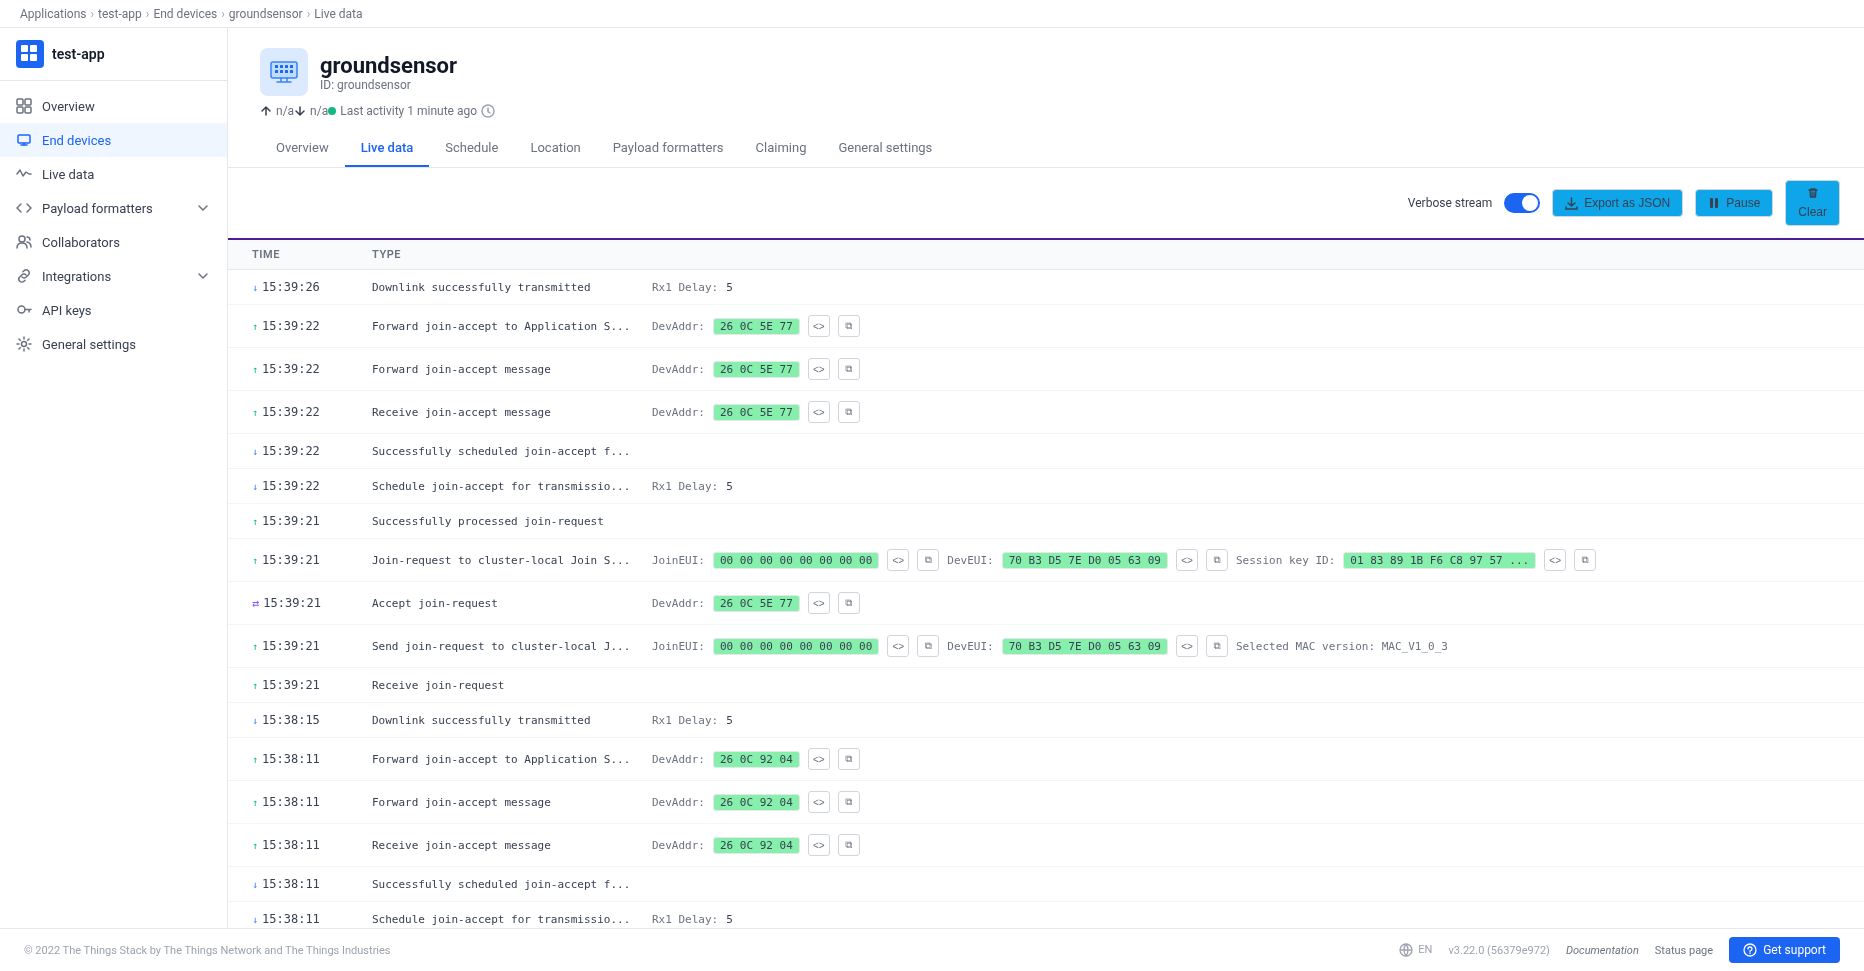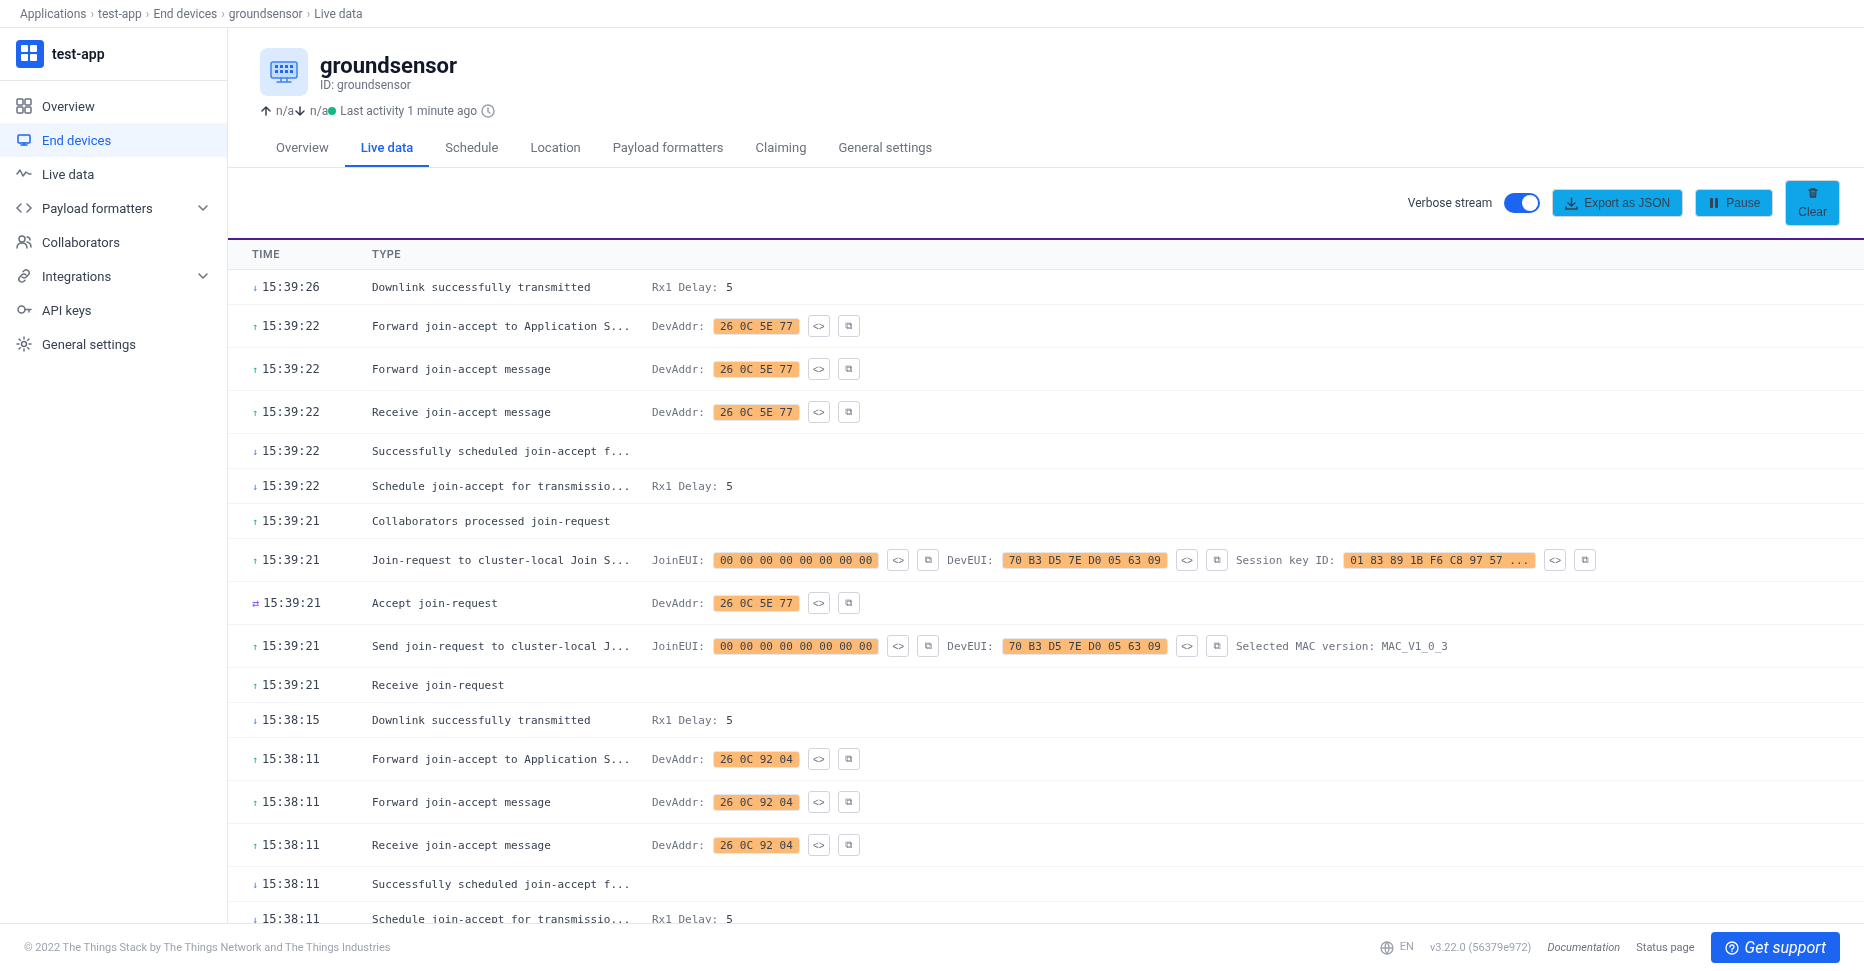--- a/index.html
+++ b/index.html
@@ -56,27 +56,27 @@
     .table-header { display: grid; grid-template-columns: 120px 280px 1fr; padding: 8px 24px; background: #f9fafb; border-bottom: 1px solid #e5e7eb; font-size: 11px; font-weight: 600; color: #6b7280; text-transform: uppercase; letter-spacing: 0.05em; }
     .data-row { display: grid; grid-template-columns: 120px 280px 1fr; padding: 10px 24px; border-bottom: 1px solid #f3f4f6; background: #fff; align-items: center; font-size: 12px; }
     .time-cell { font-family: monospace; color: #374151; font-size: 12px; display: flex; align-items: center; gap: 4px; }
     .type-cell { color: #374151; font-family: monospace; font-size: 11px; }
     .preview-cell { display: flex; align-items: center; gap: 8px; flex-wrap: wrap; font-family: monospace; font-size: 11px; color: #374151; }
     .arrow-icon { font-size: 10px; }
     .arrow-up { color: #10b981; }
     .arrow-down { color: #3b82f6; }
     .arrow-both { color: #8b5cf6; }
     .preview-key { color: #6b7280; }
-    .preview-val { background: #fdba74; padding: 1px 6px; border-radius: 3px; font-family: monospace; font-size: 11px; border: 1px solid #e5e7eb; }
+    .preview-val { background: #86efac; padding: 1px 6px; border-radius: 3px; font-family: monospace; font-size: 11px; border: 1px solid #e5e7eb; }
     .icon-btn { width: 22px; height: 22px; border: 1px solid #d1d5db; border-radius: 3px; background: #fff; cursor: pointer; display: inline-flex; align-items: center; justify-content: center; font-size: 10px; color: #6b7280; }
 
     
     .app-footer { background: #fff; border-top: 1px solid #e5e7eb; padding: 8px 24px; display: flex; align-items: center; justify-content: space-between; font-size: 11px; color: #9ca3af; position: fixed; bottom: 0; left: 0; right: 0; z-index: 100; }
     .footer-right { display: flex; align-items: center; gap: 16px; }
-    .get-support-btn { background: #1c64f2; color: white; padding: 6px 14px; border-radius: 4px; font-size: 16px; cursor: pointer; display: flex; align-items: center; gap: 6px; font-style: italic; }
+    .get-support-btn { background: #1c64f2; color: white; padding: 6px 14px; border-radius: 4px; font-size: 12px; cursor: pointer; display: flex; align-items: center; gap: 6px; }
 
     
     svg { display: inline-block; }
   </style>
 </head>
 <body>
 
 <div class="breadcrumb-bar">
   <a>Applications</a>
   <span class="sep">›</span>
@@ -384,21 +384,21 @@
             <span class="preview-key">Rx1 Delay:</span>
             <span>5</span>
           </div>
         </div>
 
         <div class="data-row">
           <div class="time-cell">
             <span class="arrow-icon arrow-up">↑</span>
             <span>15:39:21</span>
           </div>
-          <div class="type-cell">Collaborators processed join-request</div>
+          <div class="type-cell">Successfully processed join-request</div>
           <div class="preview-cell"></div>
         </div>
 
         <div class="data-row">
           <div class="time-cell">
             <span class="arrow-icon arrow-up">↑</span>
             <span>15:39:21</span>
           </div>
           <div class="type-cell">Join-request to cluster-local Join S...</div>
           <div class="preview-cell">

